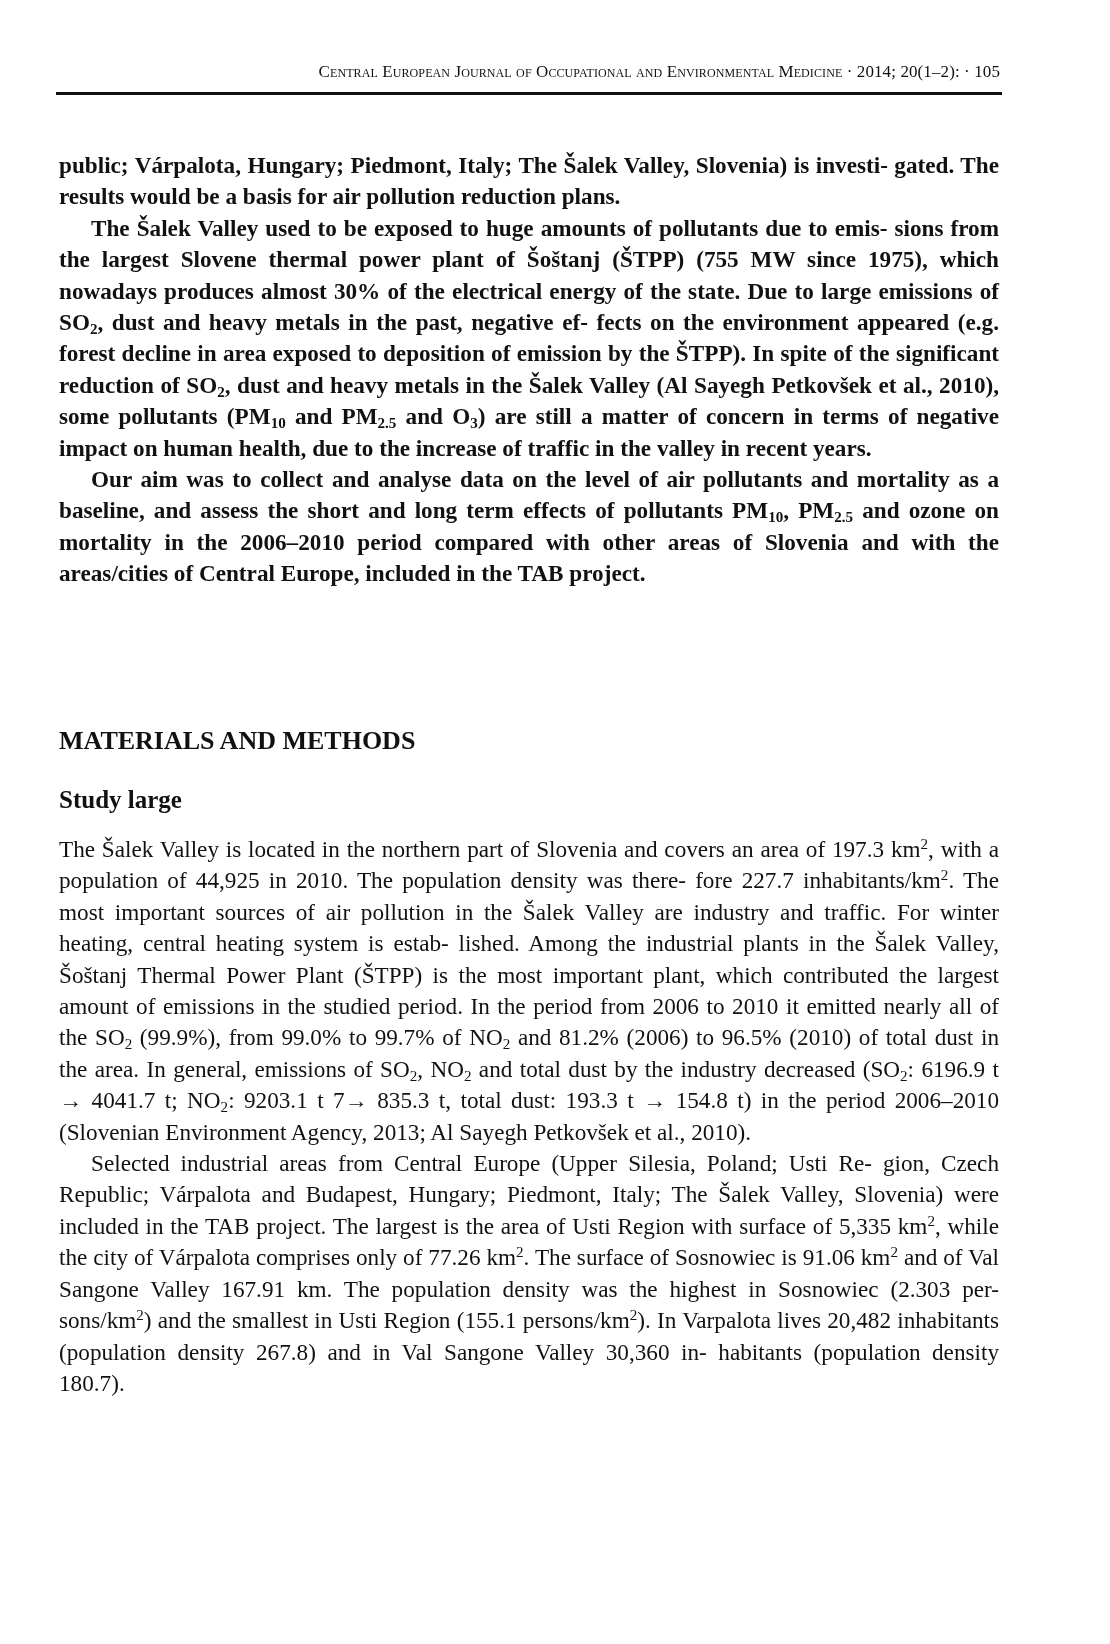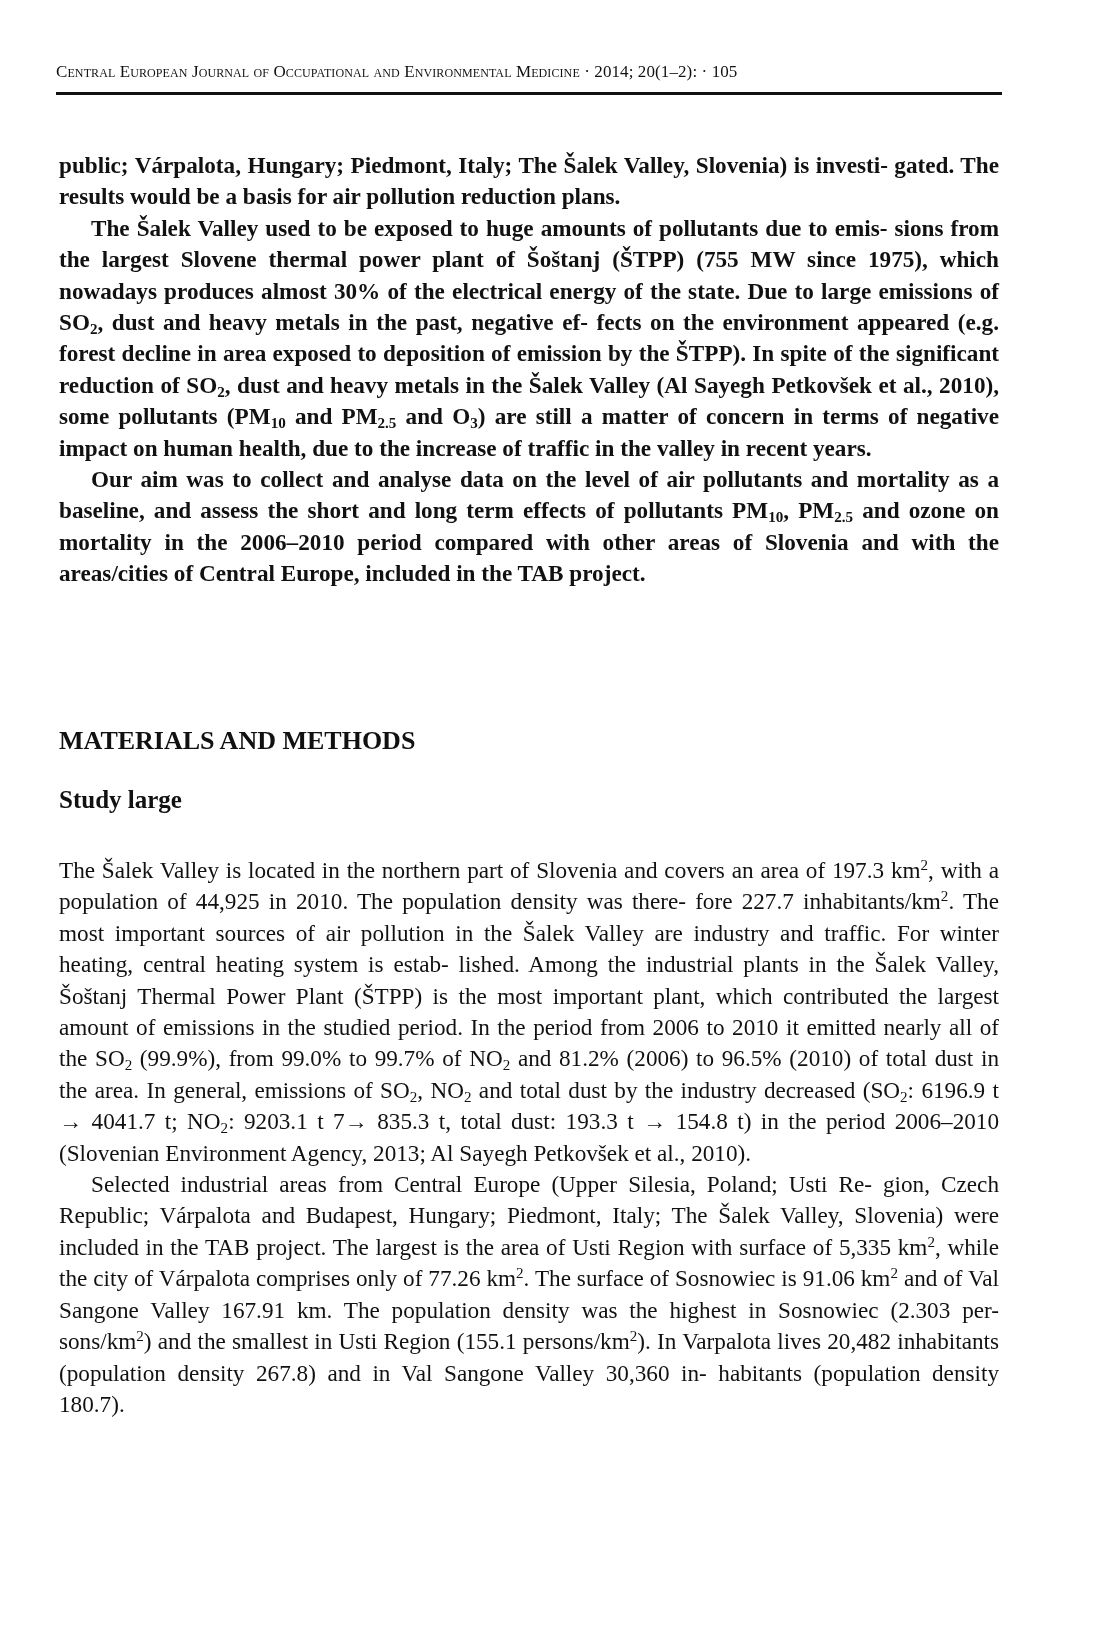--- a/index.html
+++ b/index.html
@@ -1,18 +1,18 @@
 <!DOCTYPE html>
 <html><head>
 <meta charset="utf-8">
 <style>
   html, body { margin: 0; padding: 0; background: #ffffff; }
   body { width: 1110px; height: 1644px; position: relative; overflow: hidden;
          font-family: "Liberation Serif", "DejaVu Serif", serif; color: #111; }
-  .header { position: absolute; left: 56px; top: 62px; width: 944px; text-align: left;
+  .header { position: absolute; left: 56px; top: 62px; width: 944px; text-align: right;
             font-size: 17px; letter-spacing: 0.1px; }
   .header .sc { font-variant: small-caps; }
   .rule { position: absolute; left: 56px; top: 92px; width: 946px; height: 3px; background: #111; }
   .body { position: absolute; left: 59px; width: 940px; font-size: 23.2px; line-height: 31.4px; }
   .p { text-align: justify; text-align-last: left; margin: 0; hyphens: manual; }
   .indent { text-indent: 32px; }
   sub { font-size: 0.65em; vertical-align: -0.25em; line-height: 0; }
   sup { font-size: 0.65em; vertical-align: 0.55em; line-height: 0; }
   .h1 { position: absolute; left: 59px; top: 726px; font-weight: bold; font-size: 26px; }
   .h2 { position: absolute; left: 59px; top: 786px; font-weight: bold; font-size: 25px; }
@@ -27,16 +27,16 @@
 
 <div class="body" style="top:150px;font-weight:bold;">
   <p class="p">public; Várpalota, Hungary; Piedmont, Italy; The Šalek Valley, Slovenia) is investi- gated. The results would be a basis for air pollution reduction plans.</p>
   <p class="p indent"><span>The Šalek Valley used to be exposed to huge amounts of pollutants due to emis- sions from the largest Slovene thermal power plant of Šoštanj (ŠTPP) (755 MW since 1975), which nowadays produces almost 30% of the electrical energy of the state. Due to large emissions of SO</span><sub>2</sub><span>, dust and heavy metals in the past, negative ef- fects on the environment appeared (e.g. forest decline in area exposed to deposition of emission by the ŠTPP). In spite of the significant reduction of SO</span><sub>2</sub><span>, dust and heavy metals in the Šalek Valley (Al Sayegh Petkovšek et al., 2010), some pollutants (PM</span><sub>10</sub><span> and PM</span><sub>2.5</sub><span> and O</span><sub>3</sub><span>) are still a matter of concern in terms of negative impact on human health, due to the increase of traffic in the valley in recent years.</span></p>
   <p class="p indent"><span>Our aim was to collect and analyse data on the level of air pollutants and mortality as a baseline, and assess the short and long term effects of pollutants PM</span><sub>10</sub><span>, PM</span><sub>2.5</sub><span> and ozone on mortality in the 2006–2010 period compared with other areas of Slovenia and with the areas/cities of Central Europe, included in the TAB project.</span></p>
 </div>
 
 <div class="h1">MATERIALS AND METHODS</div>
 <div class="h2">Study large</div>
 
-<div class="body" style="top:834px;margin-top:21px;">
+<div class="body" style="top:834px;">
   <p class="p"><span>The Šalek Valley is located in the northern part of Slovenia and covers an area of 197.3 km</span><sup>2</sup><span>, with a population of 44,925 in 2010. The population density was there- fore 227.7 inhabitants/km</span><sup>2</sup><span>. The most important sources of air pollution in the Šalek Valley are industry and traffic. For winter heating, central heating system is estab- lished. Among the industrial plants in the Šalek Valley, Šoštanj Thermal Power Plant (ŠTPP) is the most important plant, which contributed the largest amount of emissions in the studied period. In the period from 2006 to 2010 it emitted nearly all of the SO</span><sub>2</sub><span> (99.9%), from 99.0% to 99.7% of NO</span><sub>2</sub><span> and 81.2% (2006) to 96.5% (2010) of total dust in the area. In general, emissions of SO</span><sub>2</sub><span>, NO</span><sub>2</sub><span> and total dust by the industry decreased (SO</span><sub>2</sub><span>: 6196.9 t → 4041.7 t; NO</span><sub>2</sub><span>: 9203.1 t 7→ 835.3 t, total dust: 193.3 t → 154.8 t) in the period 2006–2010 (Slovenian Environment Agency, 2013; Al Sayegh Petkovšek et al., 2010).</span></p>
   <p class="p indent"><span>Selected industrial areas from Central Europe (Upper Silesia, Poland; Usti Re- gion, Czech Republic; Várpalota and Budapest, Hungary; Piedmont, Italy; The Šalek Valley, Slovenia) were included in the TAB project. The largest is the area of Usti Region with surface of 5,335 km</span><sup>2</sup><span>, while the city of Várpalota comprises only of 77.26 km</span><sup>2</sup><span>. The surface of Sosnowiec is 91.06 km</span><sup>2</sup><span> and of Val Sangone Valley 167.91 km. The population density was the highest in Sosnowiec (2.303 per- sons/km</span><sup>2</sup><span>) and the smallest in Usti Region (155.1 persons/km</span><sup>2</sup><span>). In Varpalota lives 20,482 inhabitants (population density 267.8) and in Val Sangone Valley 30,360 in- habitants (population density 180.7).</span></p>
 </div>
 
 </body></html>

